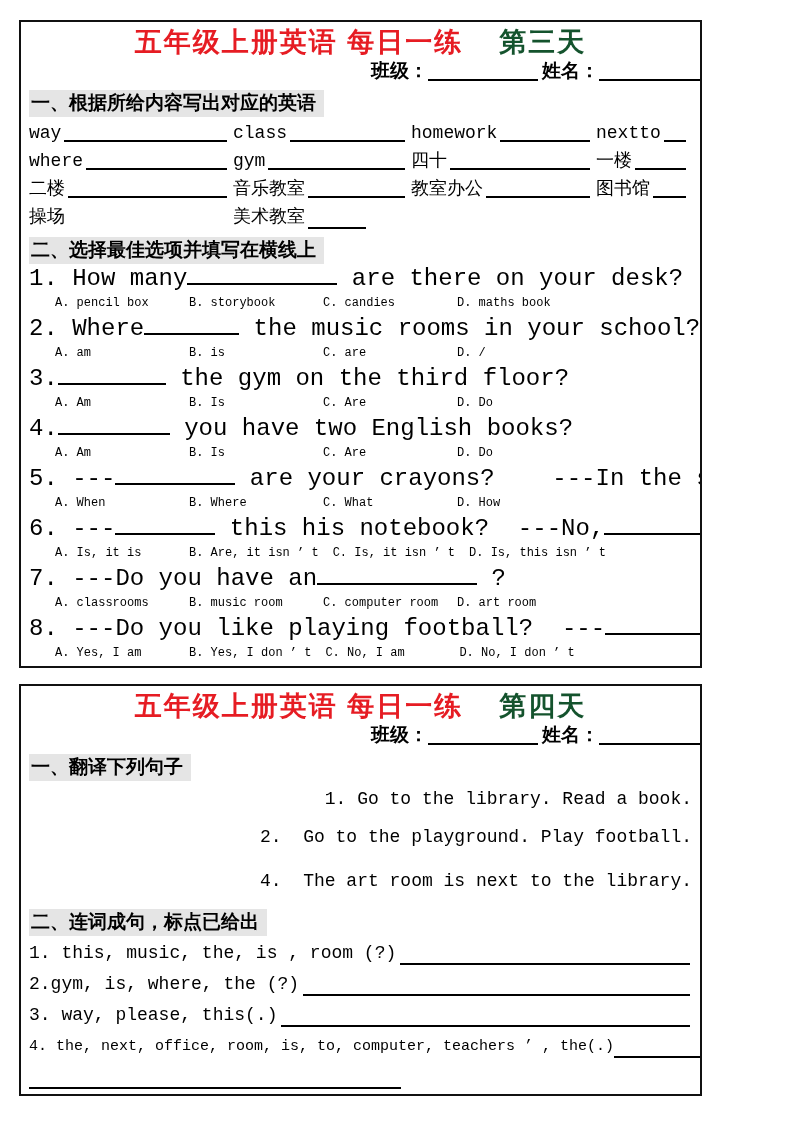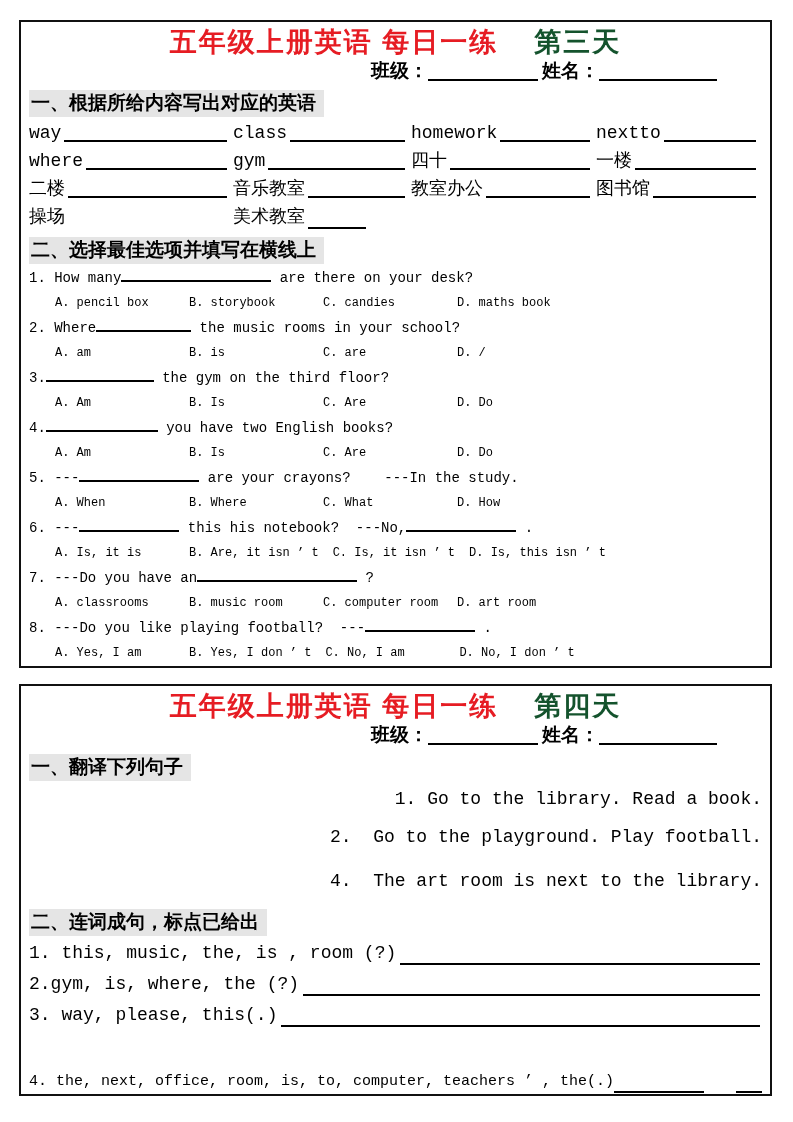--- a/index.html
+++ b/index.html
@@ -1,21 +1,21 @@
 <!DOCTYPE html>
 <html><head>
 <meta charset="utf-8">
 <style>
   html,body{margin:0;padding:0;}
   body{
     width:793px;height:1122px;background:#ffffff;position:relative;
     font-family:"Liberation Mono","DejaVu Sans Mono",monospace;color:#000;
   }
   .sheet{
-    position:absolute;left:19px;width:753px;border:2px solid #111;
+    position:absolute;left:19px;width:683px;border:2px solid #111;
     background:#fff;box-sizing:border-box;padding:4px 8px 0 8px;overflow:hidden;
   }
   #sheet1{top:20px;height:648px;}
   #sheet2{top:684px;height:412px;}
 
   .title-row{
     display:flex;justify-content:center;align-items:baseline;gap:36px;
     font-size:27px;font-weight:bold;line-height:32px;
     font-family:"Liberation Sans","DejaVu Sans",sans-serif;
   }
@@ -48,31 +48,31 @@
   .vocab-grid{
     display:grid;grid-template-columns:204px 178px 185px 1fr;
     font-size:18px;line-height:28px;
   }
   .vocab-cell{display:flex;align-items:center;overflow:hidden;}
   .vocab-label{white-space:pre;}
   .vocab-blank{flex:1;border-bottom:2px solid #000;height:18px;margin:0 6px 3px 3px;}
   .vocab-cell.drop-blank .vocab-blank{flex:0 0 58px;margin-bottom:-4px;}
 
   
-  .q{font-size:14px;line-height:25px;white-space:pre;}
+  .q{font-size:24px;line-height:25px;white-space:pre;}
   .q .bl{height:13px;}
   .opts{display:flex;padding-left:26px;font-size:12px;line-height:25px;white-space:pre;}
   .opt{min-width:120px;margin-right:14px;white-space:pre;}
 
   
   .t-item{display:flex;align-items:flex-end;font-size:18px;line-height:32px;white-space:pre;flex-direction:column;}
   .t-text{white-space:pre;}
   .t-fill{flex:1;border-bottom:2px solid #000;height:20px;margin:0 2px 4px 4px;}
   .c-item{display:flex;align-items:flex-end;font-size:18px;line-height:31px;white-space:pre;}
-  .c-item .compact{font-size:15px;margin-top:35px;}
+  .c-item .compact{font-size:15px;}
   .c-item .bl{margin-bottom:4px;}
   .spacer{flex:1;min-width:0;}
   .final-line{line-height:30px;padding-top:8px;}
 </style>
 </head>
 <body>
 
 <div class="sheet" id="sheet1">
   <div class="title-row">
     <span class="title-red">五年级上册英语 每日一练</span>

